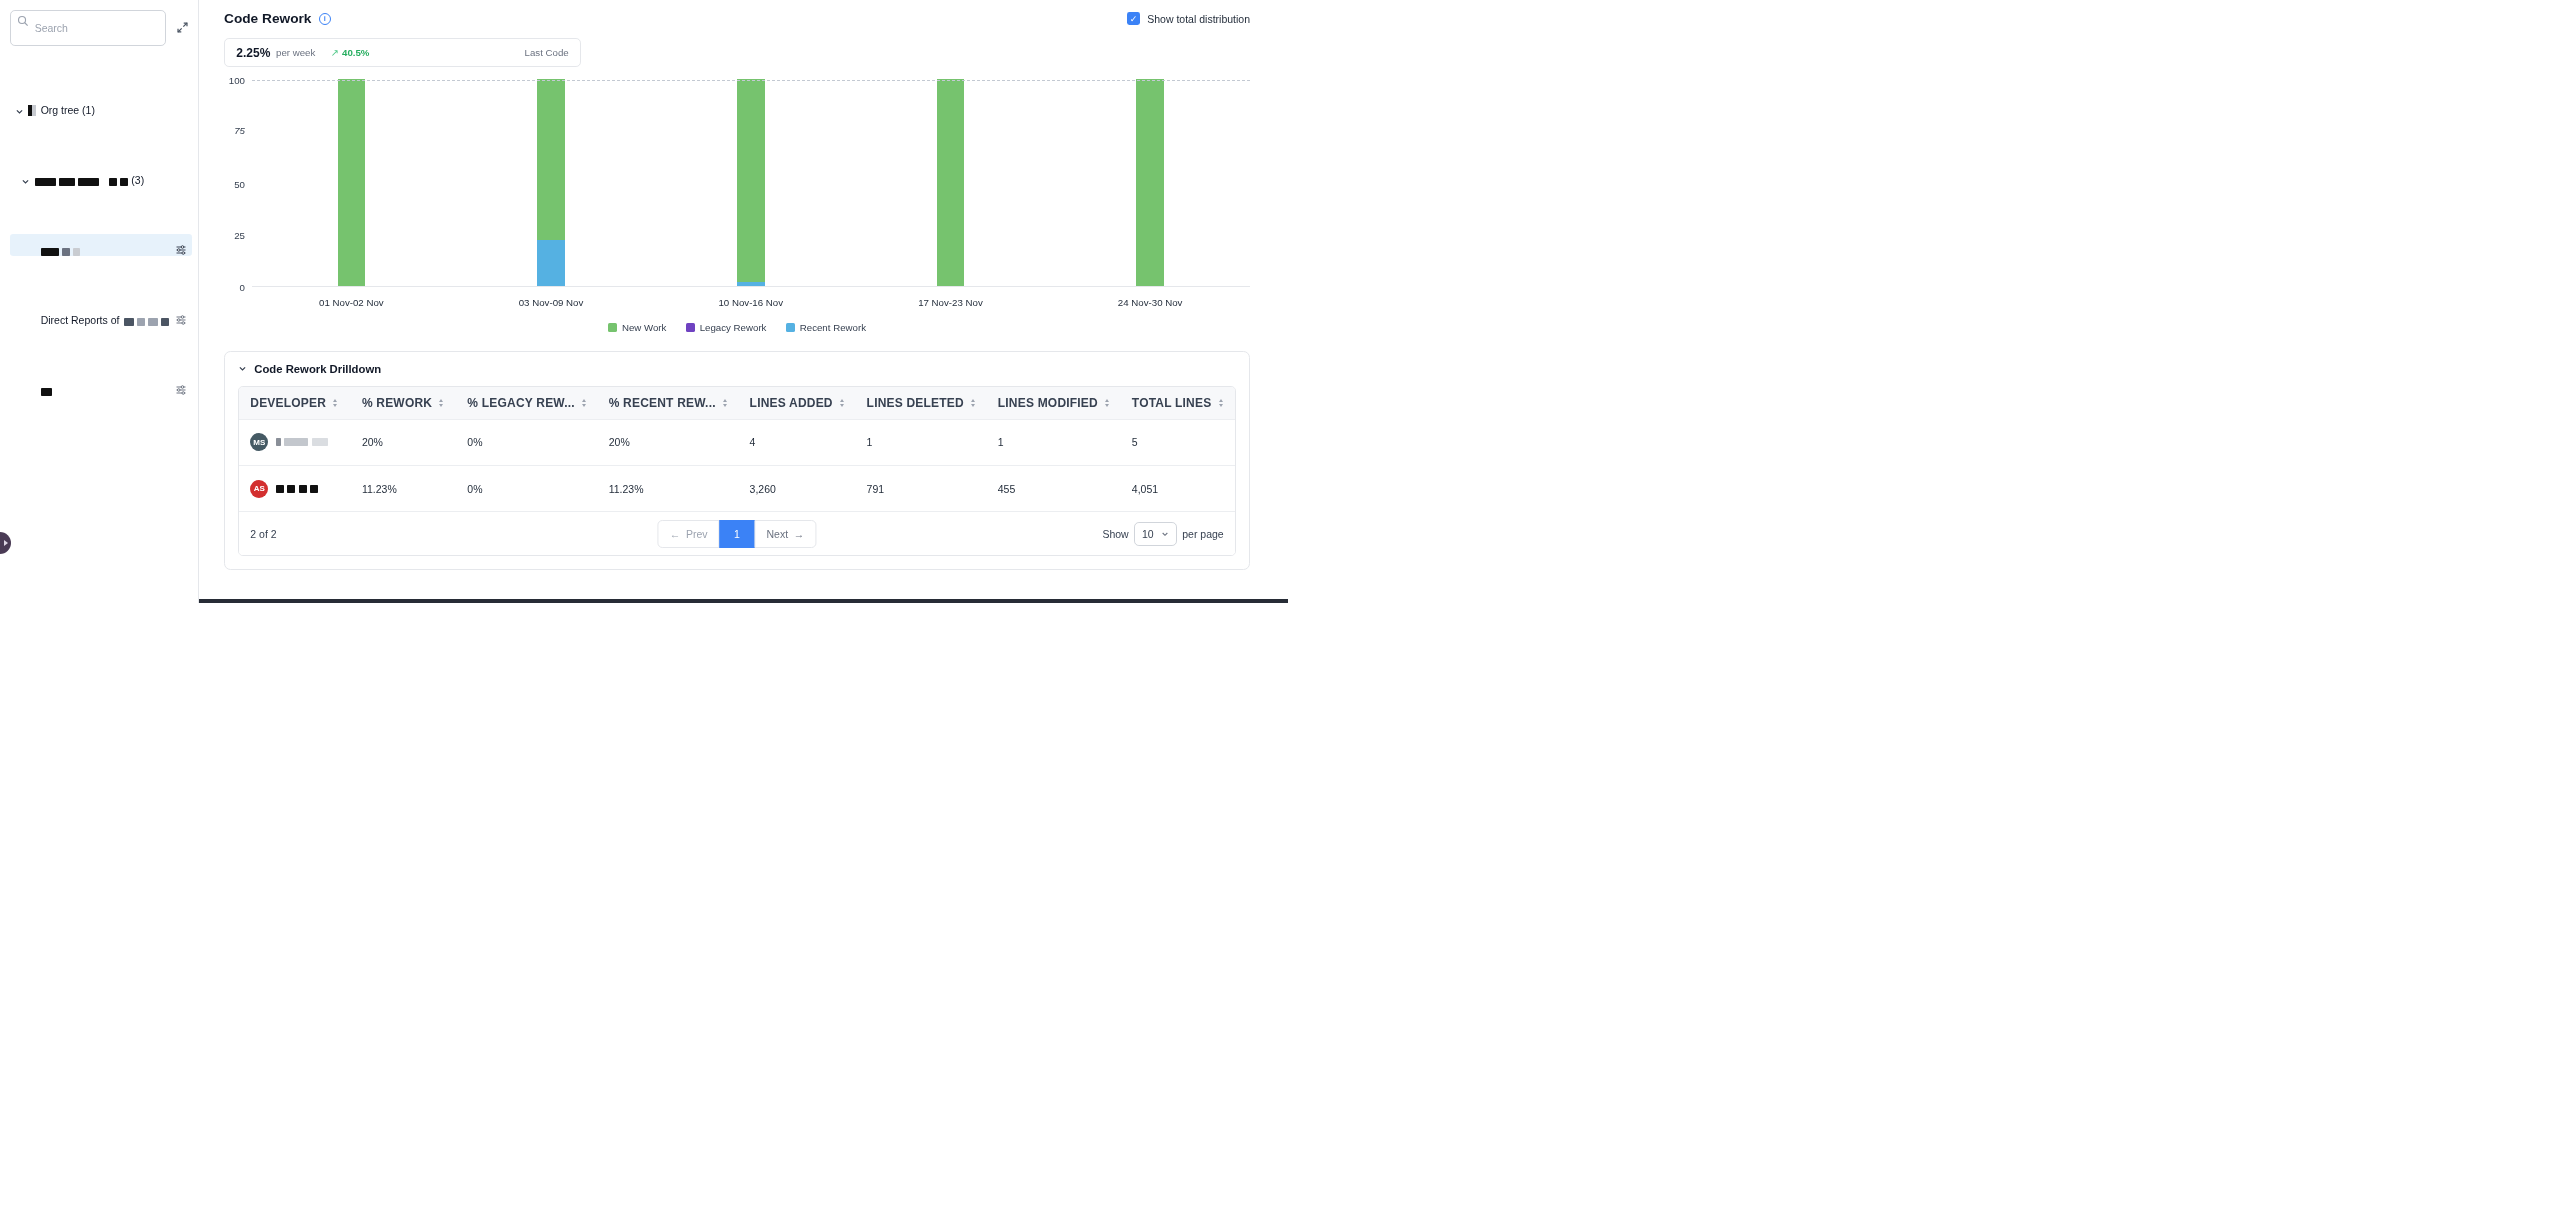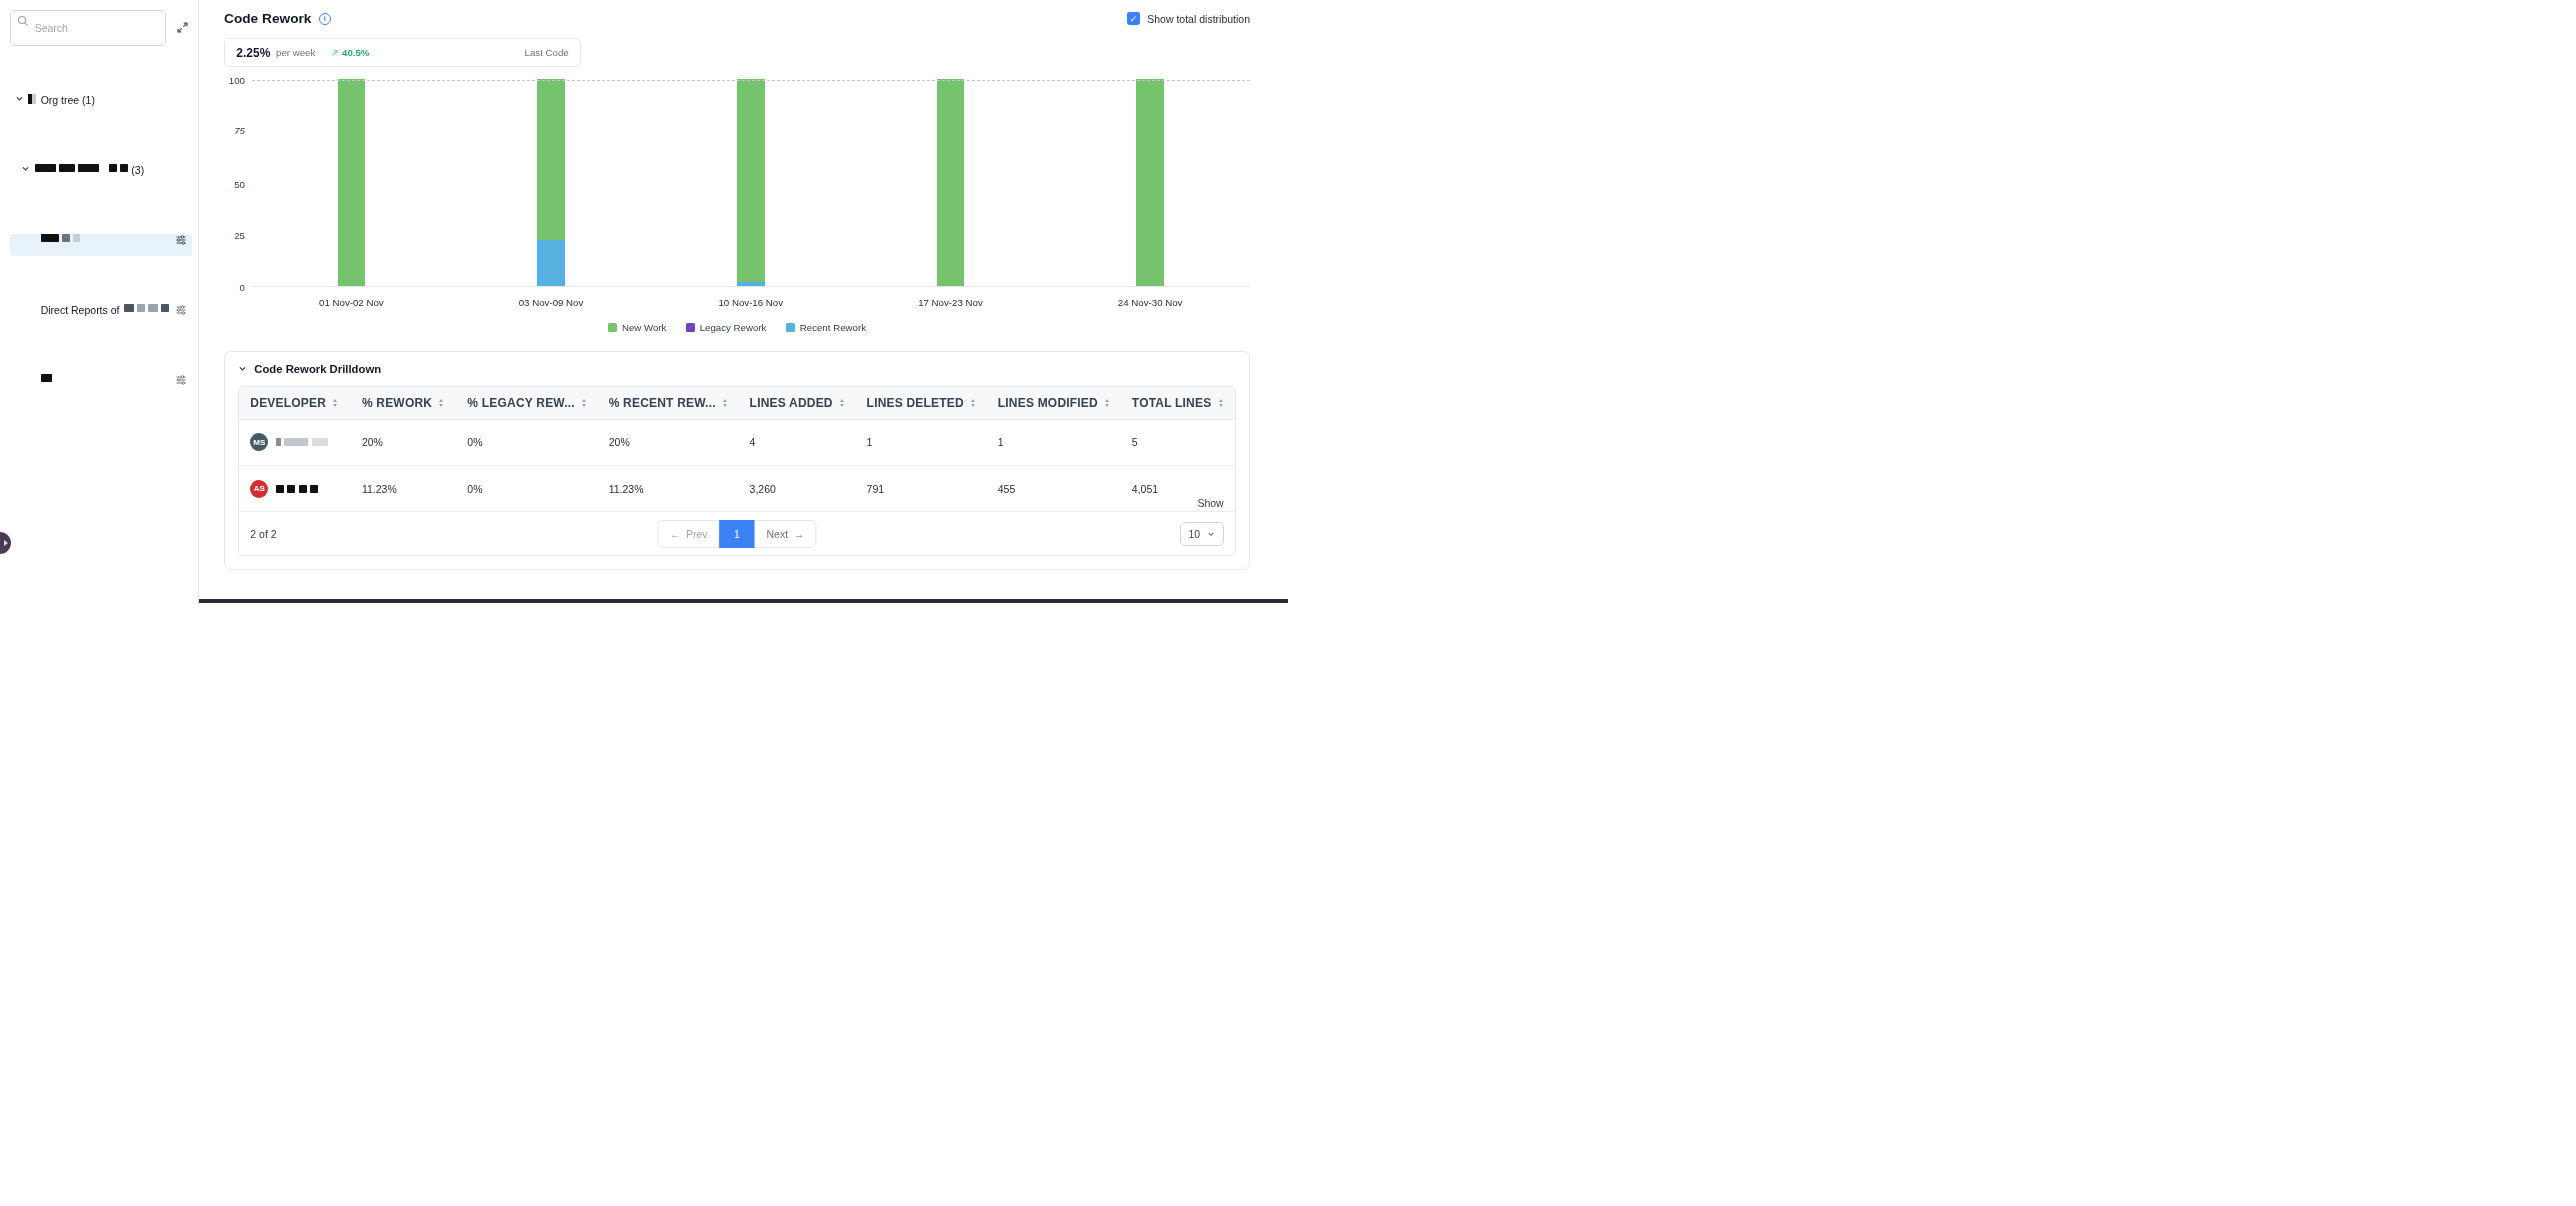--- a/index.html
+++ b/index.html
@@ -20,21 +20,21 @@
   .search-box input {
     width:100%; height:36px; border:0.8px solid #d1d5db; border-radius:4.9px;
     padding:0 6.5px 0 24px; font-size:10.5px; color:#374151; outline:none;
     font-family:"Liberation Sans", sans-serif;
   }
   .search-box input::placeholder { color:#9ca3af; }
   .search-icon { position:absolute; left:7.3px; top:5.7px; }
   .expand-btn { width:18px; height:18px; display:flex; align-items:center; justify-content:center; cursor:pointer; }
 
   .tree { margin-top:16px; font-size:10.5px; color:#111827; }
-  .tree-row { display:flex; align-items:flex-start; height:22px; border-radius:3.2px; padding:0 4.9px;margin-top:48px; }
+  .tree-row { display:flex; align-items:flex-end; height:22px; border-radius:3.2px; padding:0 4.9px;margin-top:48px; }
   .tree-row.selected { background:#e7f2fb; }
   .tree-row .chev { margin-right:4.9px; display:inline-flex; }
   .blk { display:inline-block; height:8px; background:#111; border-radius:0.8px; margin-right:3.2px; vertical-align:middle; }
   .org-swatch { width:7.3px; height:10.5px; margin-right:4.9px; background:linear-gradient(90deg,#111 55%, #c7cad0 55%); display:inline-block; }
   .filter-btn { margin-left:auto; display:inline-flex; cursor:pointer; }
   .indent-1 { padding-left:11.3px; }
   .indent-2 { padding-left:31px; }
   .dr-label { margin-right:4.9px; white-space:nowrap; }
 
   .collapse-handle {
@@ -116,21 +116,21 @@
     padding:8px 11.3px; height:44px; font-size:10.5px; color:#374151; background:#fff;
   }
   .pager { position:absolute; left:50%; transform:translateX(-50%); display:flex; }
   .pg-btn {
     height:27.5px; min-width:52px; padding:0 11.3px; display:flex; align-items:center; justify-content:center;
     gap:5.7px; border:0.8px solid #e5e7eb; background:#fff; font-size:10.5px; color:#6b7280; cursor:pointer;
   }
   .pg-prev { border-radius:4.9px 0 0 4.9px; color:#9ca3af; }
   .pg-page { min-width:36px; background:#3b82f6; border-color:#3b82f6; color:#fff; margin-left:-0.8px; }
   .pg-next { border-radius:0 4.9px 4.9px 0; margin-left:-0.8px; }
-  .show-size { margin-left:auto; display:flex; align-items:flex-end; gap:13px; color:#374151;flex-direction:column; }
+  .show-size { margin-left:auto; display:flex; align-items:center; gap:5px; color:#374151; }
   .size-select {
     border:0.8px solid #d1d5db; border-radius:4.9px; height:24px; padding:0 7.3px;
     display:flex; align-items:center; gap:7.3px; cursor:pointer; color:#374151;
   }
 
   .bottom-bar { position:absolute; left:199px; right:0; bottom:0; height:4px; background:#272c36; }
 </style>
 </head>
 <body>
 

